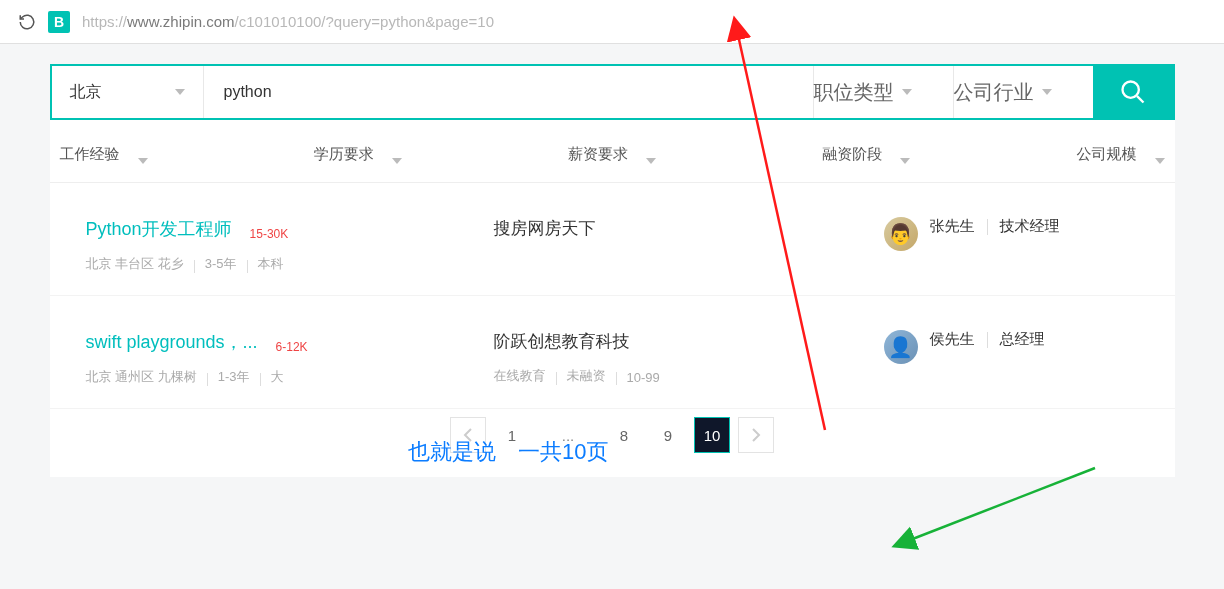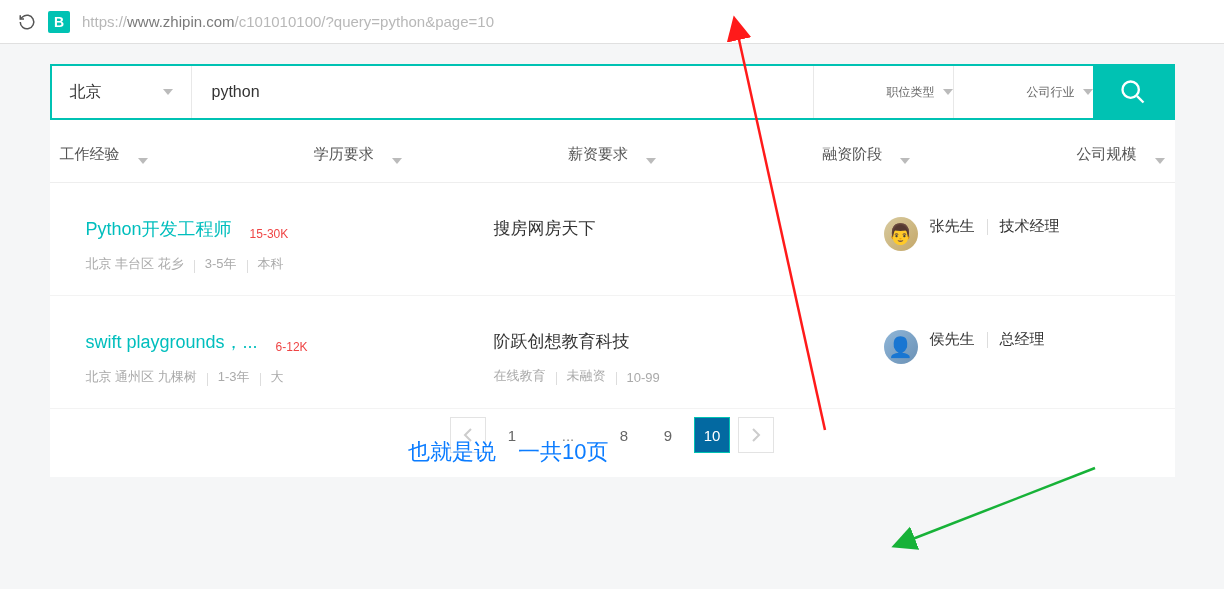--- a/index.html
+++ b/index.html
@@ -7,24 +7,24 @@
 
 .browser-bar{display:flex;align-items:center;height:44px;background:#fff;padding:0 18px;gap:12px;border-bottom:1px solid #e0e0e0}
 .refresh-icon{width:18px;height:18px;color:#555;cursor:pointer}
 .site-badge{width:22px;height:22px;background:#00c2b3;color:#fff;display:flex;align-items:center;justify-content:center;font-weight:bold;font-size:14px;border-radius:2px}
 .url-text{color:#7a7a7a;font-size:15px;flex:1}
 .url-text .muted{color:#b8b8b8}
 
 .page{background:#fff;margin:0 auto;width:1125px;margin-top:20px;padding-bottom:10px}
 
 .search-row{display:flex;border:2px solid #00c2b3;height:56px;margin:20px 0 0 0}
-.city-sel{width:140px;display:flex;align-items:center;padding:0 18px;color:#333;font-size:16px;border-right:1px solid #e8e8e8}
+.city-sel{width:152px;display:flex;align-items:center;padding:0 18px;color:#333;font-size:16px;border-right:1px solid #e8e8e8}
 .city-sel .spacer{flex:1}
 .query-input{flex:1;border:none;outline:none;padding:0 20px;font-size:16px;color:#333}
-.filter-sel{width:140px;display:flex;align-items:center;justify-content:flex-end;gap:8px;color:#666;font-size:12px;border-left:1px solid #e8e8e8}
+.filter-sel{width:140px;display:flex;align-items:center;justify-content:flex-start;gap:8px;color:#666;font-size:20px;border-left:1px solid #e8e8e8}
 .search-btn{width:80px;background:#00c2b3;display:flex;align-items:center;justify-content:center;color:#fff}
 .caret{width:0;height:0;border-left:5px solid transparent;border-right:5px solid transparent;border-top:6px solid #bbb}
 
 .filter-tabs{display:flex;justify-content:space-between;padding:25px 10px 18px 10px;border-bottom:1px solid #eee}
 .ftab{display:flex;align-items:flex-end;gap:18px;color:#555;font-size:15px}
 
 .job-card{padding:34px 36px 22px 36px;display:flex;gap:28px;border-bottom:1px solid #f3f3f3}
 .job-left{width:380px}
 .job-title-line{display:flex;align-items:flex-end;gap:18px;margin-bottom:14px}
 .job-title{color:#00bebd;font-size:18px;white-space:nowrap;overflow:hidden;text-overflow:ellipsis;max-width:250px}
@@ -35,21 +35,21 @@
 .company-name{font-size:17px;color:#333;margin-bottom:14px}
 .hr-col{width:255px;display:flex;align-items:flex-start;gap:12px}
 .avatar{width:34px;height:34px;border-radius:50%;background:linear-gradient(135deg,#8fb6d8,#6b91b5);flex-shrink:0;overflow:hidden;display:flex;align-items:center;justify-content:center;font-size:20px;color:#fff}
 .avatar.a1{background:linear-gradient(135deg,#d8cba0,#c4a768)}
 .hr-line{display:flex;align-items:center;gap:12px;color:#333;font-size:15px}
 .hr-line .pipe{height:16px}
 
 .pagination{display:flex;align-items:center;justify-content:center;gap:8px;padding:8px 0 14px 0}
 .pg-btn{min-width:36px;height:36px;display:flex;align-items:center;justify-content:center;border:1px solid #e3e3e3;color:#666;font-size:15px;cursor:pointer;background:#fff}
 .pg-btn.num{border:none}
-.pg-btn.active{background:#0369a1;color:#fff;border-color:#00c2b3}
+.pg-btn.active{background:#0f172a;color:#fff;border-color:#00c2b3}
 .pg-btn.arrow svg{width:10px;height:14px}
 .pg-gap{min-width:60px;text-align:center;color:#888}
 
 
 .arrow-svg{position:absolute;top:0;left:0;pointer-events:none}
 .annot{position:absolute;color:#0b7cff;font-size:22px;line-height:1.8;pointer-events:none;white-space:nowrap}
 </style>
 </head>
 <body>
 

